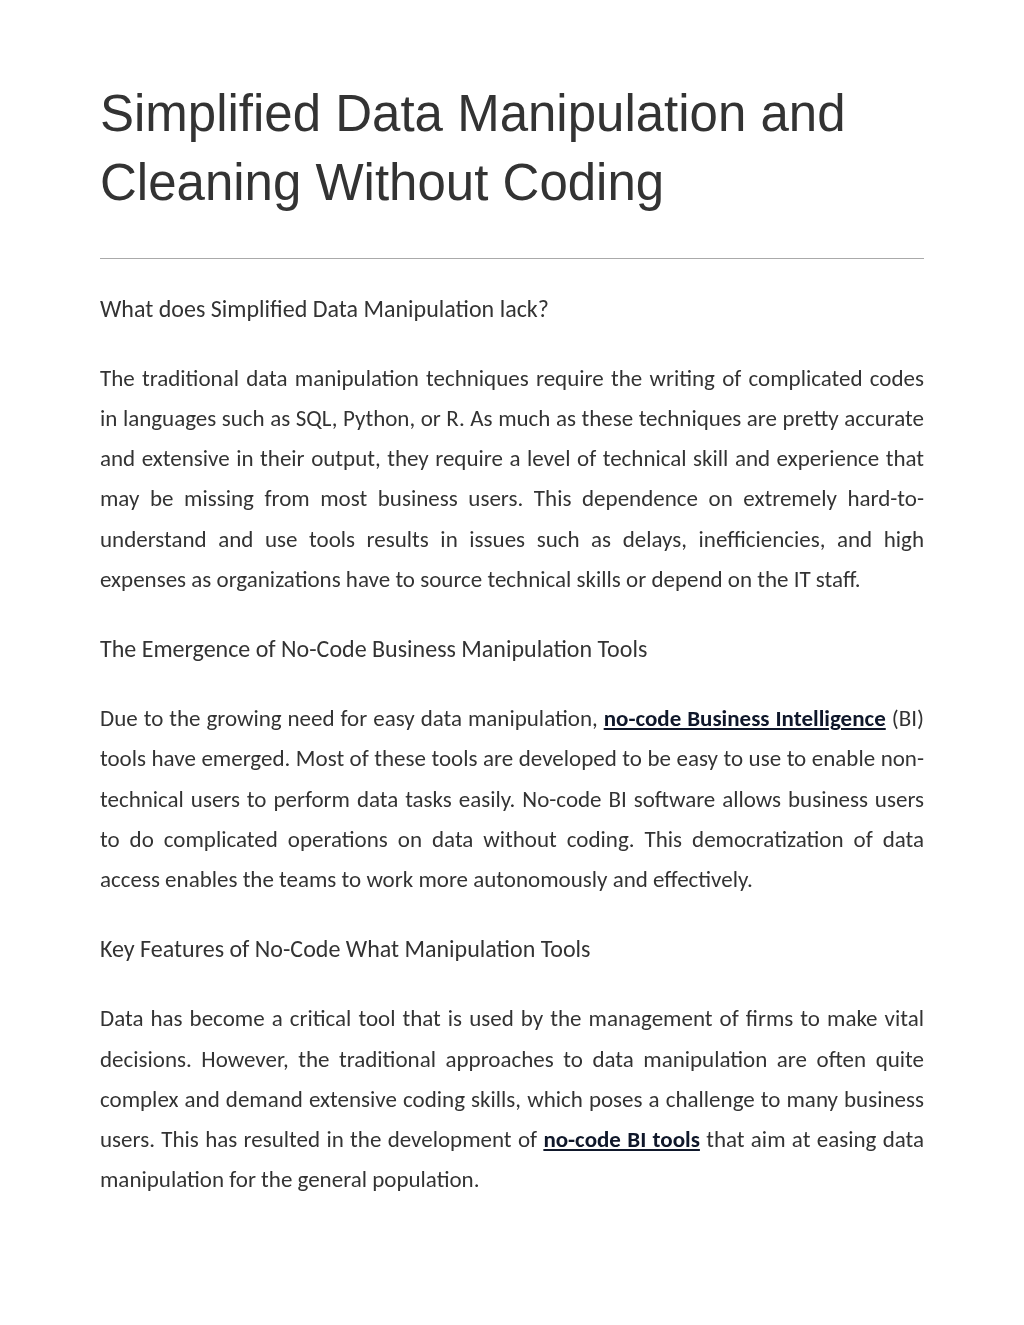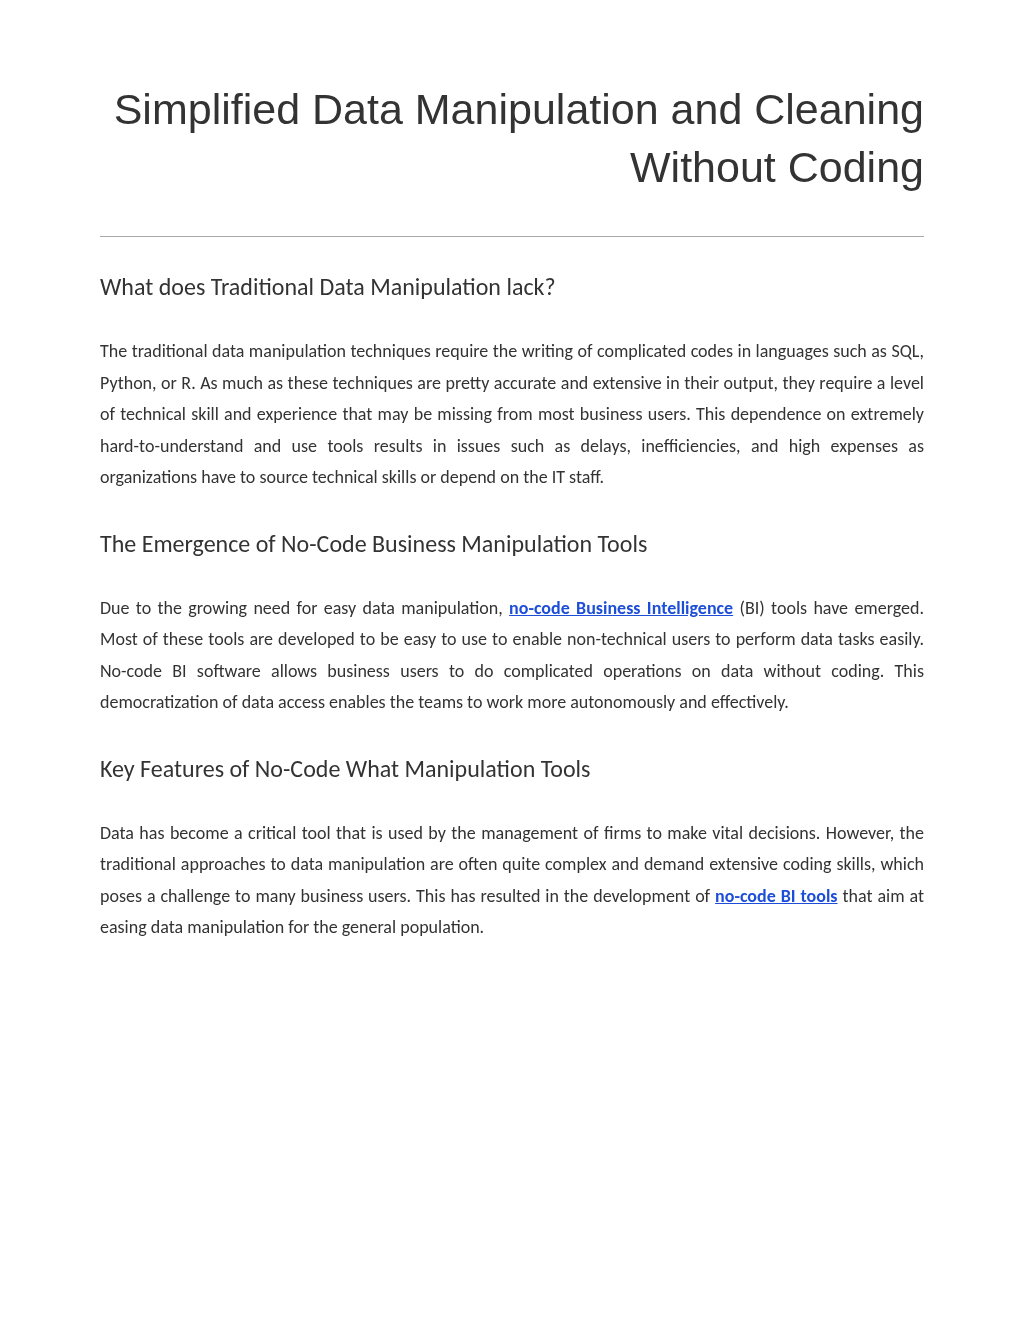--- a/index.html
+++ b/index.html
@@ -6,65 +6,65 @@
   body {
     background: #ffffff;
     width: 1024px;
     height: 1325px;
     padding: 80px 100px 60px 100px;
     font-family: Calibri, Arial, sans-serif;
     color: #222;
   }
   .title {
     font-family: Arial, Helvetica, sans-serif;
-    font-size: 43px;
+    font-size: 51px;
     font-weight: 400;
-    text-align: right;
+    text-align: left;
     line-height: 1.35;
     color: #333;
     margin-bottom: 40px;
   }
   .divider {
     border: none;
     border-top: 1px solid #aaa;
     margin-bottom: 35px;
   }
   .section-heading {
     font-size: 24px;
     font-weight: 400;
     color: #333;
     margin-bottom: 35px;
   }
   .body-text {
-    font-size: 18px;
+    font-size: 23px;
     line-height: 1.75;
     text-align: justify;
     color: #333;
     margin-bottom: 35px;
   }
   .sub-heading {
     font-size: 17px;
     font-weight: 700;
     color: #333;
     margin-bottom: 28px;
   }
   a.inline-link {
-    color: #1d4ed8;
+    color: #0f172a;
     text-decoration: underline;
     font-weight: 700;
   }
 </style>
 </head>
 <body>
 
 <h1 class="title">Simplified Data Manipulation and Cleaning Without Coding</h1>
 
 <hr class="divider">
 
-<h2 class="section-heading">What does Traditional Data Manipulation lack?</h2>
+<h2 class="section-heading">What does Simplified Data Manipulation lack?</h2>
 <p class="body-text">The traditional data manipulation techniques require the writing of complicated codes in languages such as SQL, Python, or R. As much as these techniques are pretty accurate and extensive in their output, they require a level of technical skill and experience that may be missing from most business users. This dependence on extremely hard-to-understand and use tools results in issues such as delays, inefficiencies, and high expenses as organizations have to source technical skills or depend on the IT staff.</p>
 
 <h2 class="section-heading">The Emergence of No-Code Business Manipulation Tools</h2>
 <p class="body-text">
   <span>Due to the growing need for easy data manipulation, </span><a href="#" class="inline-link">no-code Business Intelligence</a><span> (BI) tools have emerged. Most of these tools are developed to be easy to use to enable non-technical users to perform data tasks easily. No-code BI software allows business users to do complicated operations on data without coding. This democratization of data access enables the teams to work more autonomously and effectively.</span>
 </p>
 
 <h2 class="section-heading">Key Features of No-Code What Manipulation Tools</h2>
 <p class="body-text">
   <span>Data has become a critical tool that is used by the management of firms to make vital decisions. However, the traditional approaches to data manipulation are often quite complex and demand extensive coding skills, which poses a challenge to many business users. This has resulted in the development of </span><a href="#" class="inline-link">no-code BI tools</a><span> that aim at easing data manipulation for the general population.</span>

